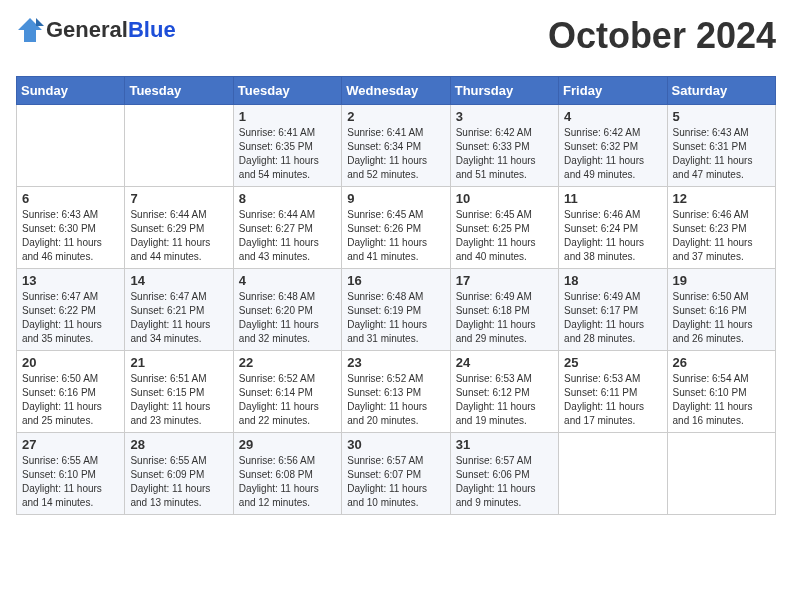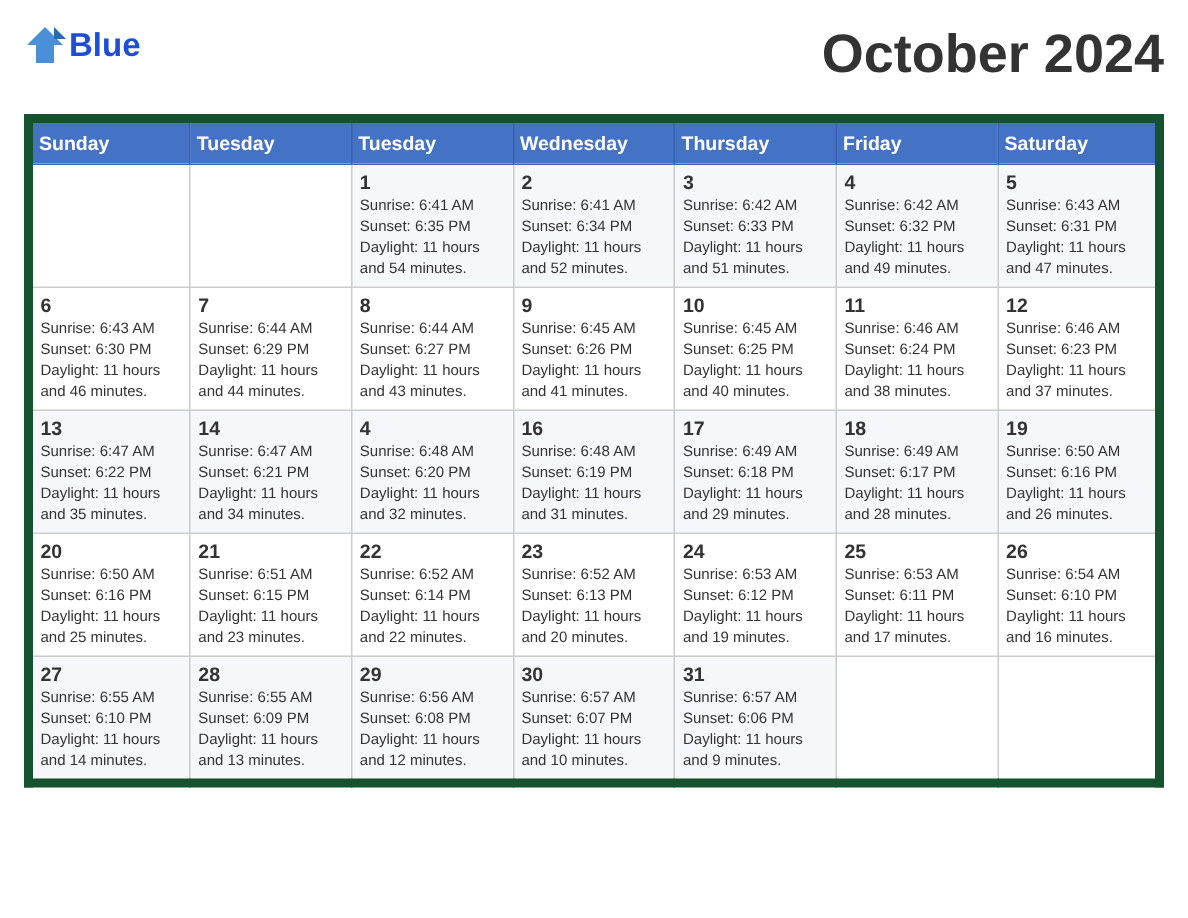--- a/index.html
+++ b/index.html
@@ -47,21 +47,21 @@
       color: #333;
       line-height: 1.1;
     }
     .location-title {
       font-size: 16px;
       color: #555;
     }
     .calendar-table {
       width: 100%;
       border-collapse: collapse;
-      border: 6px solid #14532d;
+      border: 1px solid #14532d;
       margin-top: 20px;
     }
     .calendar-table th {
       background-color: #4472c4;
       color: #fff;
       font-size: 13px;
       font-weight: bold;
       padding: 6px 4px;
       text-align: left;
       border: 1px solid #3a62b0;
@@ -100,20 +100,21 @@
 </head>
 <body>
 
 <div class="header">
   <div class="logo">
     <div class="logo-text">
       <svg class="logo-icon" viewBox="0 0 28 28">
         <polygon points="14,2 26,14 20,14 20,26 8,26 8,14 2,14" fill="#4a90d9"></polygon>
         <polygon points="20,2 28,10 20,10" fill="#2a6aad"></polygon>
       </svg>
+      <span class="logo-general">General</span>
         <span class="logo-blue">Blue</span>
     </div>
   </div>
   <div class="title-block">
     <div class="month-title">October 2024</div>
   </div>
 </div>
 
 <table class="calendar-table">
   <thead>

